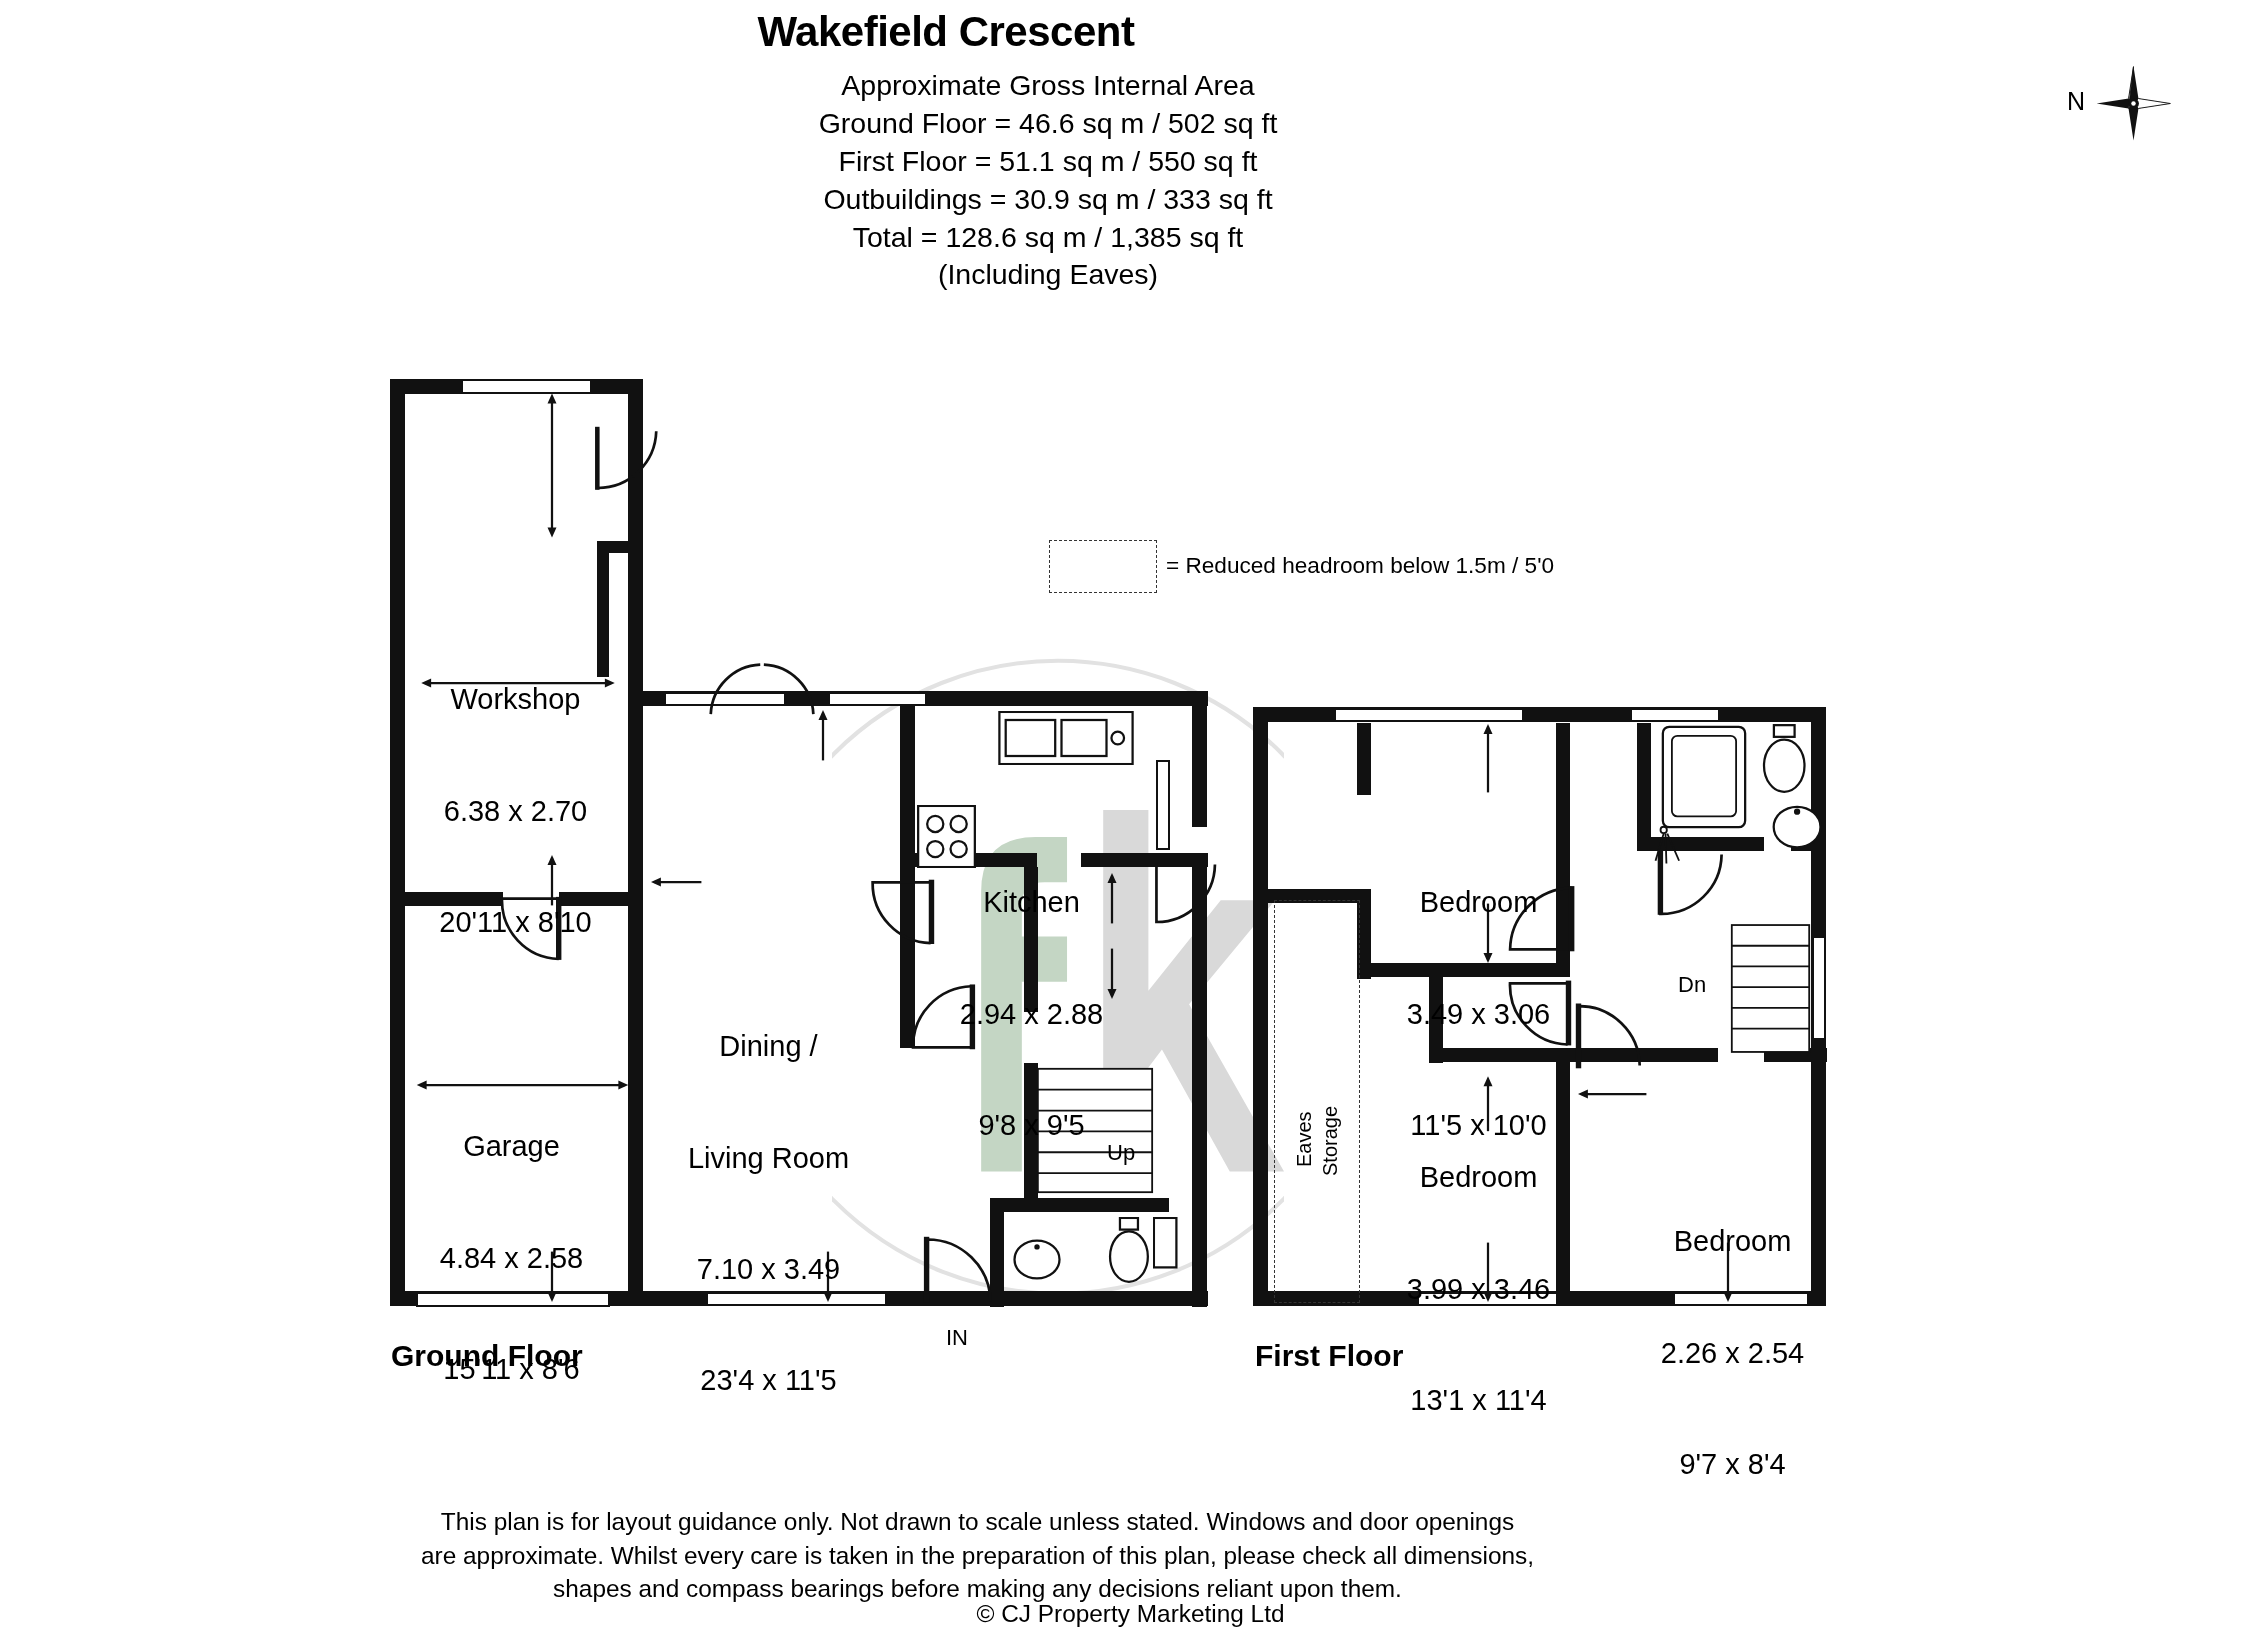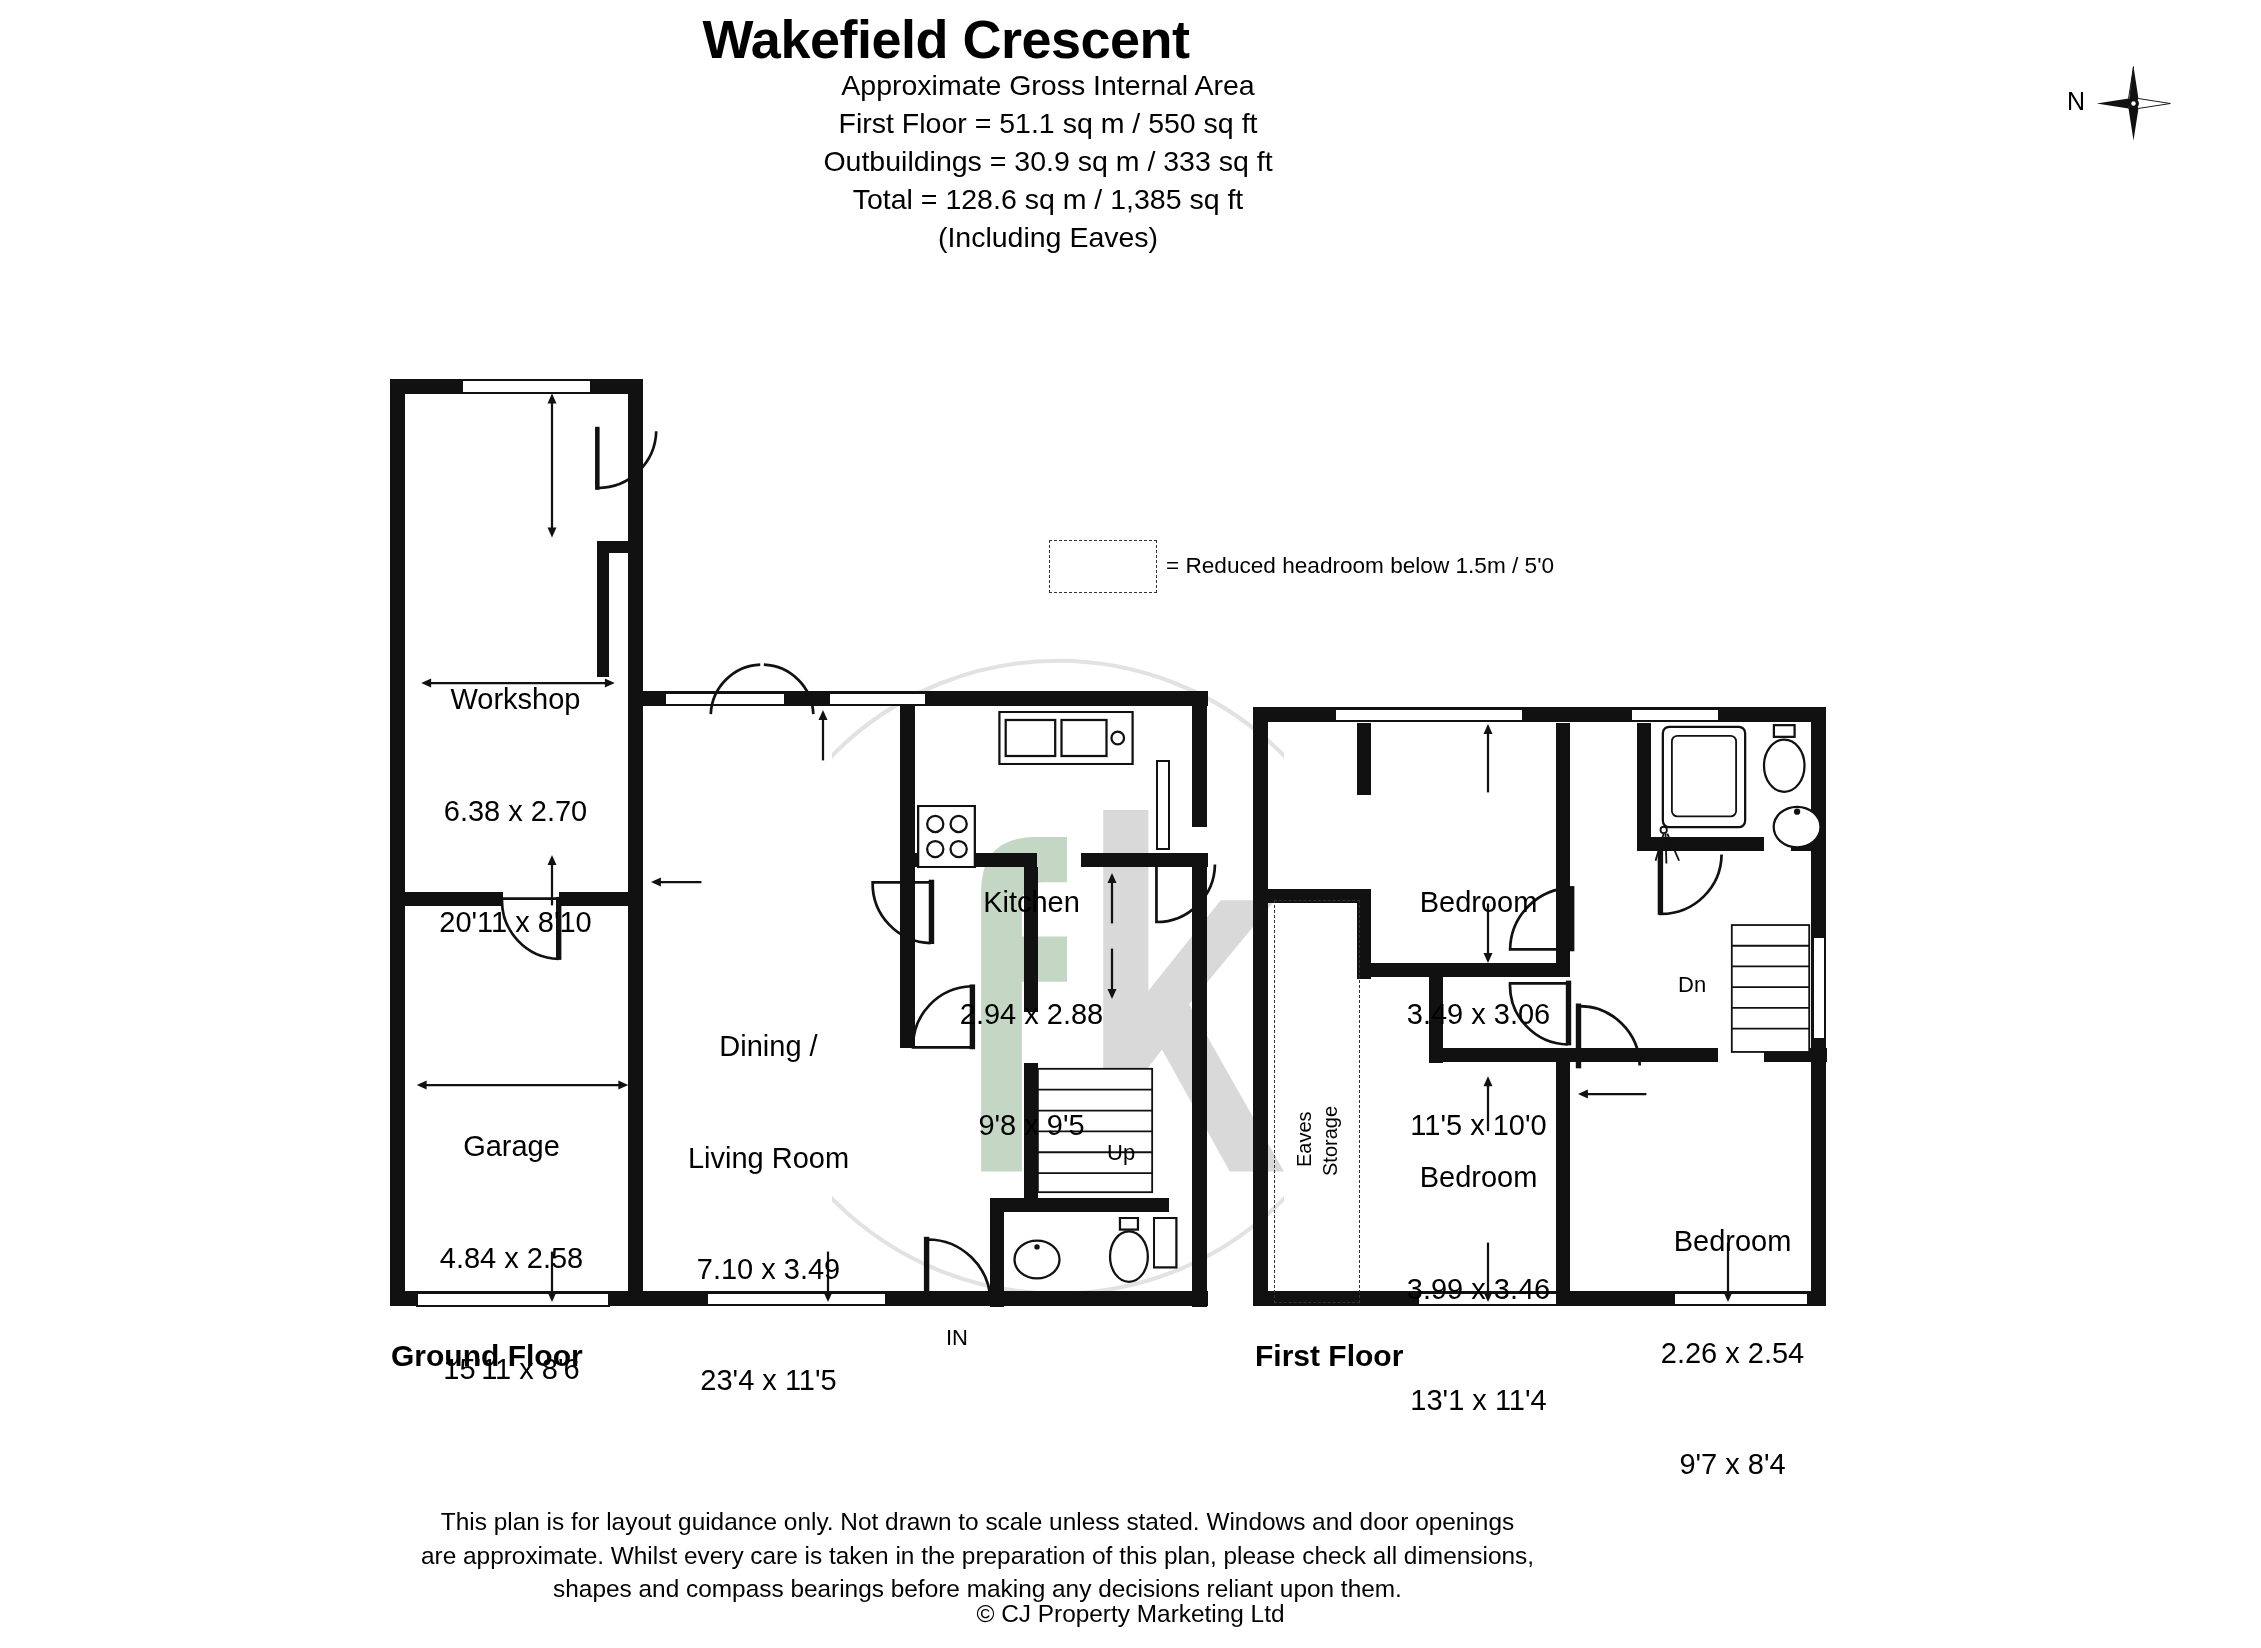--- a/index.html
+++ b/index.html
@@ -20,21 +20,21 @@
     inset: 0;
   }
 
   
   .title {
     position: absolute;
     top: 8.1px;
     left: 0;
     width: 1892px;
     text-align: center;
-    font-size: 54px;
+    font-size: 42px;
     font-weight: bold;
     letter-spacing: -0.5px;
   }
   .subtitle-block {
     position: absolute;
     top: 67px;
     left: 0;
     width: 2008px;
     text-align: center;
     font-size: 28.5px;
@@ -162,20 +162,21 @@
 </style>
 </head>
 <body>
 
 <div class="plan-root">
 
   <div class="title">Wakefield Crescent</div>
 
   <div class="subtitle-block">
     <div>Approximate Gross Internal Area</div>
+    <div>Ground Floor = 46.6 sq m / 502 sq ft</div>
     <div>First Floor = 51.1 sq m / 550 sq ft</div>
     <div>Outbuildings = 30.9 sq m / 333 sq ft</div>
     <div>Total = 128.6 sq m / 1,385 sq ft</div>
     <div>(Including Eaves)</div>
   </div>
 
   <div class="compass">
     <div class="n-label">N</div>
     <svg width="81" height="81" viewBox="0 0 180 180">
       <g fill="#111111">

